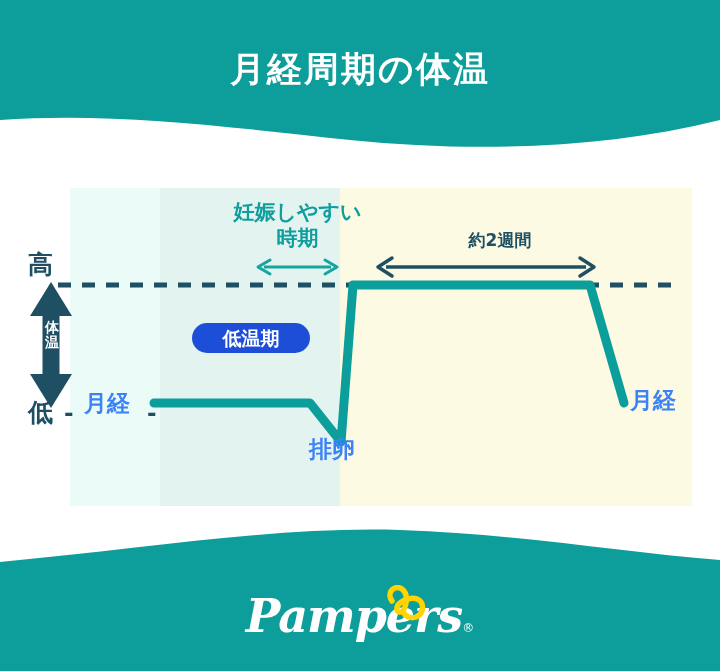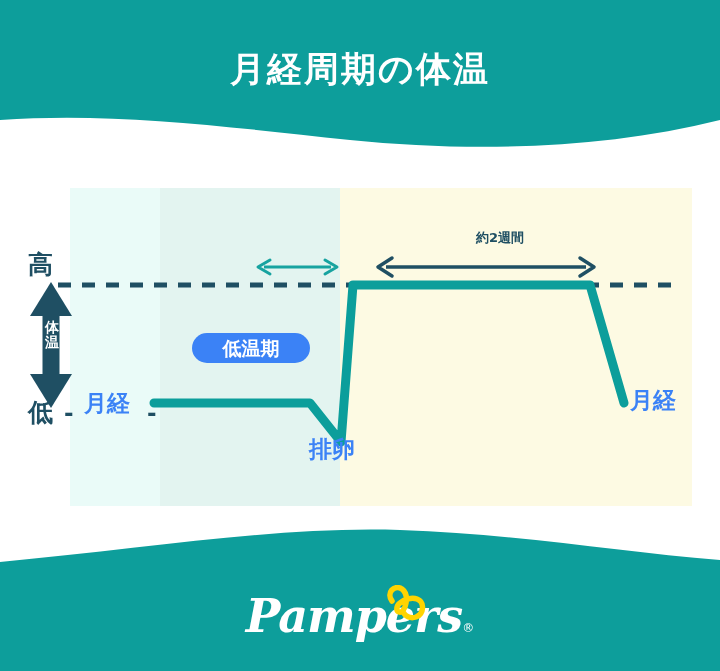--- a/index.html
+++ b/index.html
@@ -157,39 +157,39 @@
   .annot-fertile {
     left: 200px;
     top: 50px;
     width: 195px;
   }
   .annot-2weeks {
     left: 390px;
     top: 80px;
     width: 220px;
     color: #1f4f63;
-    font-size: 13px;
+    font-size: 17px;
   }
 
   
   .pill {
     position: absolute;
     border-radius: 999px;
     font-size: 19px;
     font-weight: bold;
     text-align: center;
     line-height: 30px;
     height: 30px;
     white-space: nowrap;
   }
   .pill-low {
     left: 192px;
-    top: 183px;
+    top: 173px;
     width: 118px;
-    background: #3b82f6;
+    background: #1d4ed8;
     color: #ffffff;
   }
   .pill-high {
     left: 414px;
     top: 185px;
     width: 118px;
     background: #ffd400;
     color: #1c6b4d;
   }
 
@@ -248,20 +248,24 @@
         <polyline points="580,108 594,117 580,126" fill="none" stroke="#1f4f63" stroke-width="3.5" stroke-linecap="round" stroke-linejoin="round"></polyline>
       </g>
 
       <polyline points="154,253 310,253 341,292 353,135 590,135 624,253" fill="none" stroke="#0c9e9b" stroke-width="9" stroke-linejoin="round" stroke-linecap="round"></polyline>
     </svg>
 
     <div class="ax-label ax-high">高</div>
     <div class="ax-label ax-low">低</div>
     <div class="axis-arrow-text">体<br>温</div>
 
+    <div class="annot annot-fertile">
+      <span>妊娠しやすい</span><br>
+      <span>時期</span>
+    </div>
     <div class="annot annot-2weeks">約2週間</div>
 
     <div class="pill pill-low">低温期</div>
 
     <div class="dash-left">-</div>
     <div class="curve-label lbl-menses-left">月経</div>
     <div class="dash-right">-</div>
     <div class="curve-label lbl-ovulation">排卵</div>
     <div class="curve-label lbl-menses-right">月経</div>
   </div>

